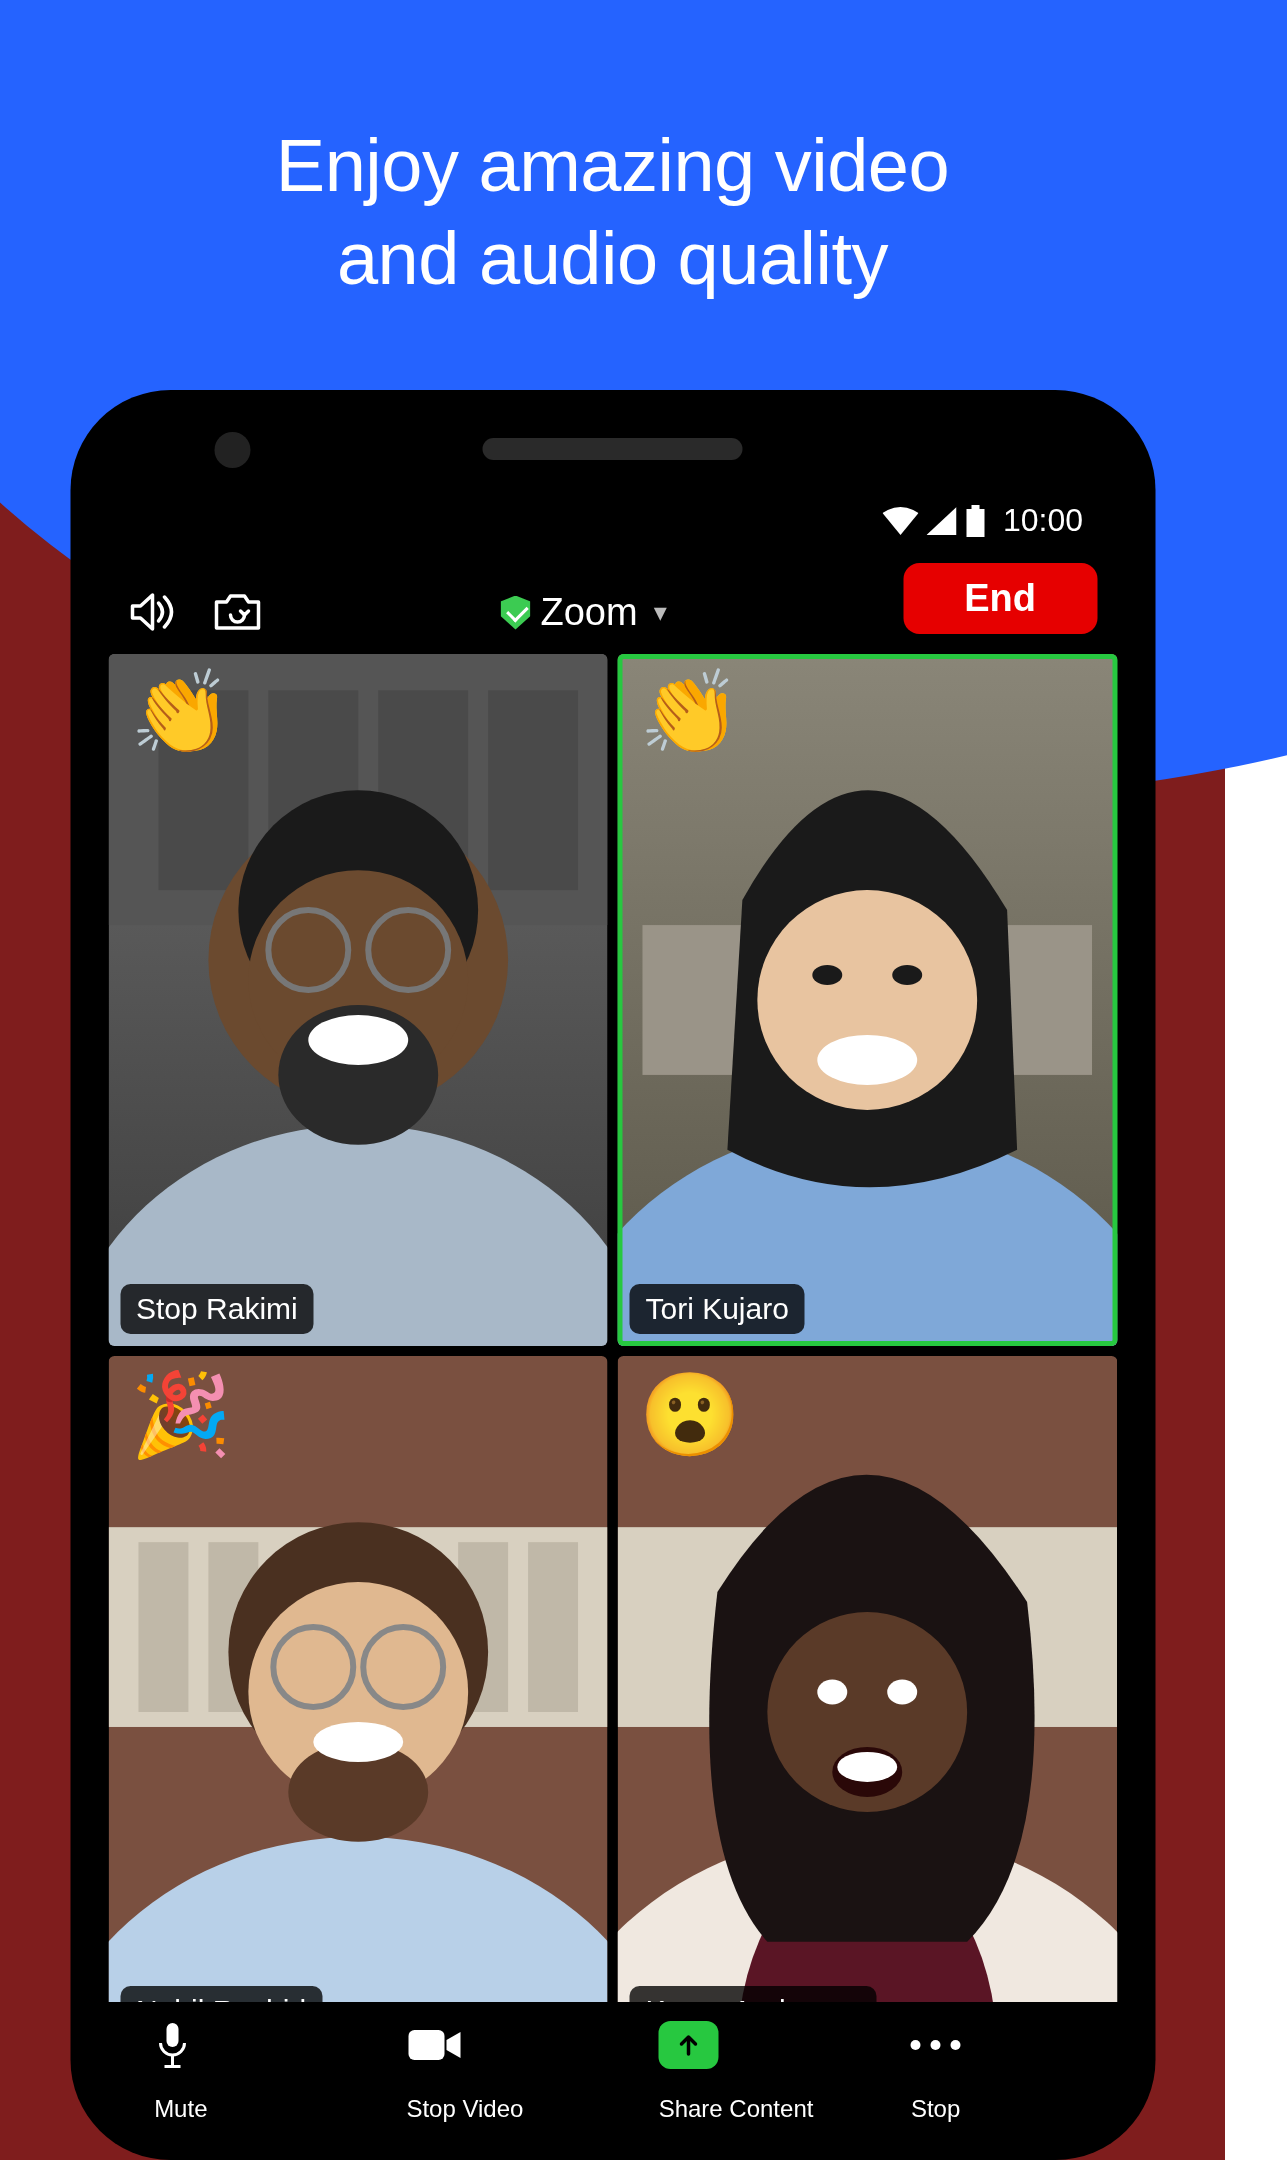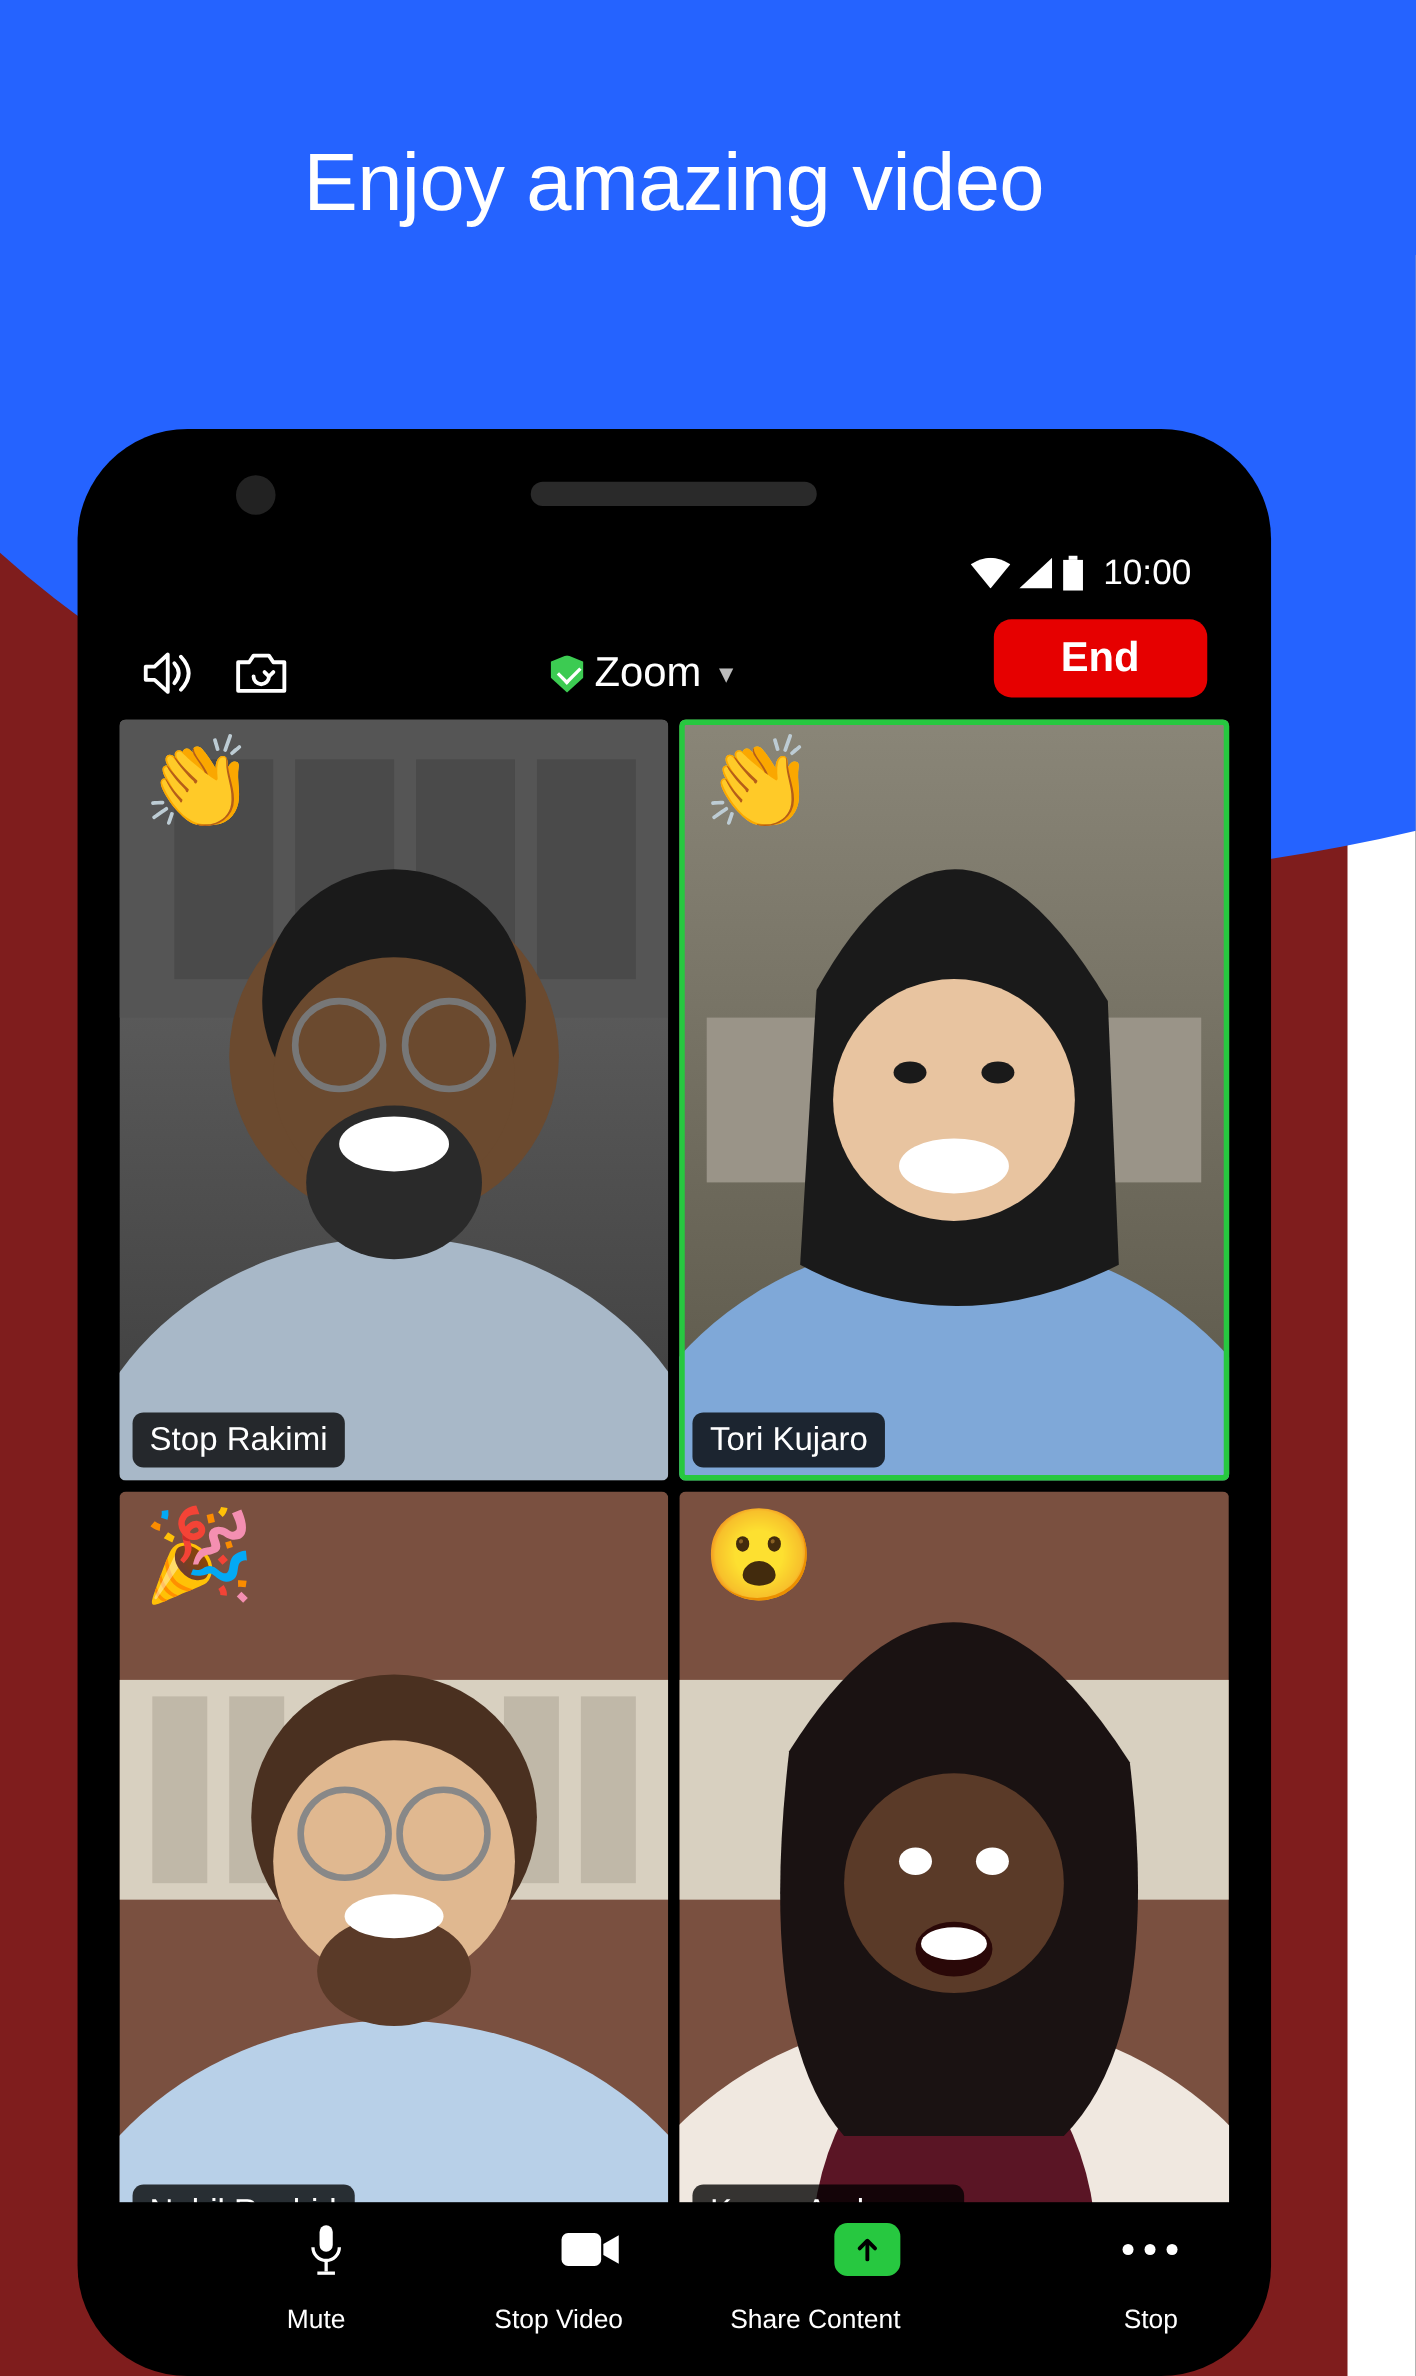--- a/index.html
+++ b/index.html
@@ -154,40 +154,41 @@
     position: absolute;
     left: 0; right: 0; bottom: 0;
     height: 130px;
     display: flex;
     justify-content: space-around;
     align-items: center;
     padding: 10px 10px 0 10px;
     background: #000;
   }
   .bb-item {
-    display:flex; flex-direction:column; align-items:flex-end;
+    display:flex; flex-direction:column; align-items:flex-start;
     color:#fff; font-size:24px; gap:26px;
     min-width: 160px;
   }
   .bb-icon { height: 48px; display:flex; align-items:center; justify-content:center; }
   .share-badge {
     width: 60px; height: 48px; border-radius: 12px;
     background:#27C840; display:flex; align-items:center; justify-content:center;
   }
   .dots { display:flex; gap:10px; }
   .dots span { width:10px; height:10px; border-radius:50%; background:#fff; }
 </style>
 </head>
 <body>
 
 <div class="bg">
   <div class="bg-curve"></div>
 
   <div class="headline">
     <span>Enjoy amazing video</span><br>
+    <span>and audio quality</span>
   </div>
 
   <div class="phone">
     <div class="phone-notch-row">
       <div class="cam-dot"></div>
       <div class="speaker"></div>
     </div>
 
     <div class="screen">
 

